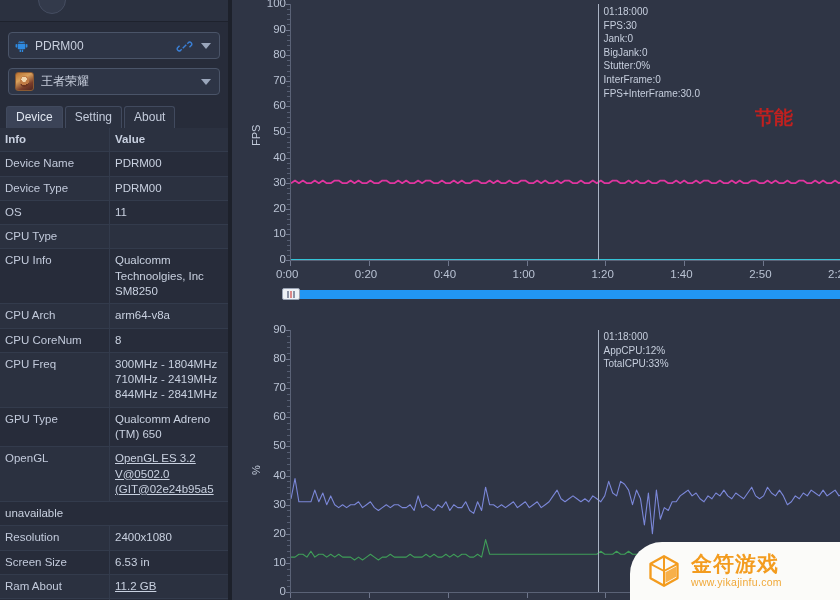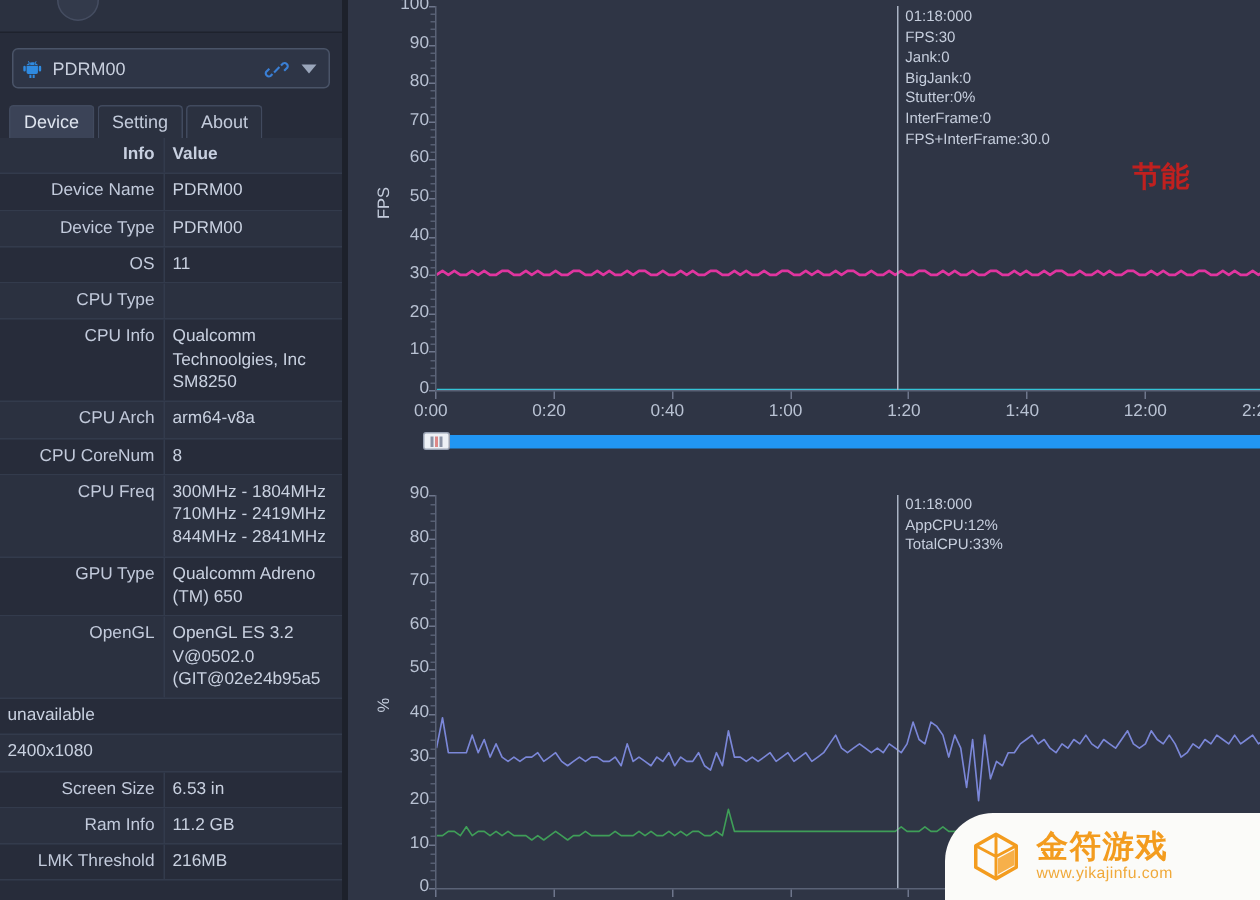--- a/index.html
+++ b/index.html
@@ -86,21 +86,21 @@
     display: flex;
     border-bottom: 1px solid #333b4c;
     min-height: 24px;
   }
   .row.header { background: #2b3140; }
   .cell-k, .cell-v {
     font-size: 11.5px; color: #c2cadb;
     padding: 4px 6px 4px 5px;
     line-height: 1.33;
   }
-  .cell-k { width: 110px; flex: none; border-right: 1px solid #333b4c; text-align: right; }
+  .cell-k { width: 110px; flex: none; border-right: 1px solid #333b4c; }
   .cell-v { flex: 1; color: #c9d1e0; }
   .row.header .cell-k, .row.header .cell-v { color: #c8d0e0; font-weight: bold; }
   .row.stripe { background: #2b3140; }
 
   
   .vdiv { width: 4px; height: 600px; background: #1d212b; flex: none; }
 
   
   .charts { flex: 1; position: relative; background: #2f3545; height: 600px; }
 
@@ -198,20 +198,25 @@
         <circle cx="9" cy="6.9" r=".7" fill="#272c3a"></circle>
         <circle cx="15" cy="6.9" r=".7" fill="#272c3a"></circle>
       </svg>
       <span class="sel-text">PDRM00</span>
       <svg class="link-icon" width="17" height="17" viewBox="0 0 24 24">
         <path fill="none" stroke="#3a7fd5" stroke-width="2" d="M9.5 14.5l5-5M8 16l-2 2a3 3 0 0 1-4-4l3-3M16 8l2-2a3 3 0 0 1 4 4l-3 3"></path>
       </svg>
       <span class="caret"></span>
     </div>
 
+    <div class="selector game">
+      <span class="game-icon"></span>
+      <span class="sel-text">王者荣耀</span>
+      <span class="caret"></span>
+    </div>
 
     <div class="tabs" id="tab-bar">
         <div class="tab active"><span>Device</span></div>
         <div class="tab"><span>Setting</span></div>
         <div class="tab"><span>About</span></div>
       </div>
 
     <div class="tbl" id="info-table">
         <div class="row header">
           <div class="cell-k">Info</div>
@@ -249,35 +254,36 @@
           <div class="cell-v" style="white-space: pre-line;">300MHz - 1804MHz
 710MHz - 2419MHz
 844MHz - 2841MHz</div>
         </div>
         <div class="row">
           <div class="cell-k">GPU Type</div>
           <div class="cell-v" style="white-space: pre-line;">Qualcomm Adreno (TM) 650</div>
         </div>
         <div class="row stripe">
           <div class="cell-k">OpenGL</div>
-          <div class="cell-v" style="white-space: pre-line;">OpenGL ES 3.2 V@0502.0 (GIT@02e24b95a5</div>
+          <div class="cell-v" style="white-space: pre-line; text-decoration: underline;">OpenGL ES 3.2 V@0502.0 (GIT@02e24b95a5</div>
         </div>
         <div class="row">
           <div class="cell-v" style="white-space: pre-line;">unavailable</div>
         </div>
         <div class="row stripe">
+          <div class="cell-k">Resolution</div>
           <div class="cell-v" style="white-space: pre-line;">2400x1080</div>
         </div>
         <div class="row">
           <div class="cell-k">Screen Size</div>
           <div class="cell-v" style="white-space: pre-line;">6.53 in</div>
         </div>
         <div class="row stripe">
-          <div class="cell-k">Ram Info</div>
-          <div class="cell-v" style="white-space: pre-line;">11.2 GB</div>
+          <div class="cell-k">Ram About</div>
+          <div class="cell-v" style="white-space: pre-line; text-decoration: underline;">11.2 GB</div>
         </div>
         <div class="row">
           <div class="cell-k">LMK Threshold</div>
           <div class="cell-v" style="white-space: pre-line;">216MB</div>
         </div>
       </div>
   </div>
 
   <div class="vdiv"></div>
 
@@ -362,21 +368,21 @@
         <div class="xtick" style="left: 122.857px; top: 268px;">0:20</div>
         <div class="tickmark" style="left: 215.714px; top: 261px; width: 1px; height: 5px;"></div>
         <div class="xtick" style="left: 201.714px; top: 268px;">0:40</div>
         <div class="tickmark" style="left: 294.571px; top: 261px; width: 1px; height: 5px;"></div>
         <div class="xtick" style="left: 280.571px; top: 268px;">1:00</div>
         <div class="tickmark" style="left: 373.429px; top: 261px; width: 1px; height: 5px;"></div>
         <div class="xtick" style="left: 359.429px; top: 268px;">1:20</div>
         <div class="tickmark" style="left: 452.286px; top: 261px; width: 1px; height: 5px;"></div>
         <div class="xtick" style="left: 438.286px; top: 268px;">1:40</div>
         <div class="tickmark" style="left: 531.143px; top: 261px; width: 1px; height: 5px;"></div>
-        <div class="xtick" style="left: 517.143px; top: 268px;">12:00</div>
+        <div class="xtick" style="left: 517.143px; top: 268px;">2:50</div>
         <div class="xtick" style="left: 596px; top: 268px;">2:20</div>
         <div class="cursor-line" style="left: 365.543px; top: 4px; height: 256px;"></div>
         <div class="tooltip" style="left: 371.543px; top: 5px;">01:18:000
 FPS:30
 Jank:0
 BigJank:0
 Stutter:0%
 InterFrame:0
 FPS+InterFrame:30.0</div>
       </div>

